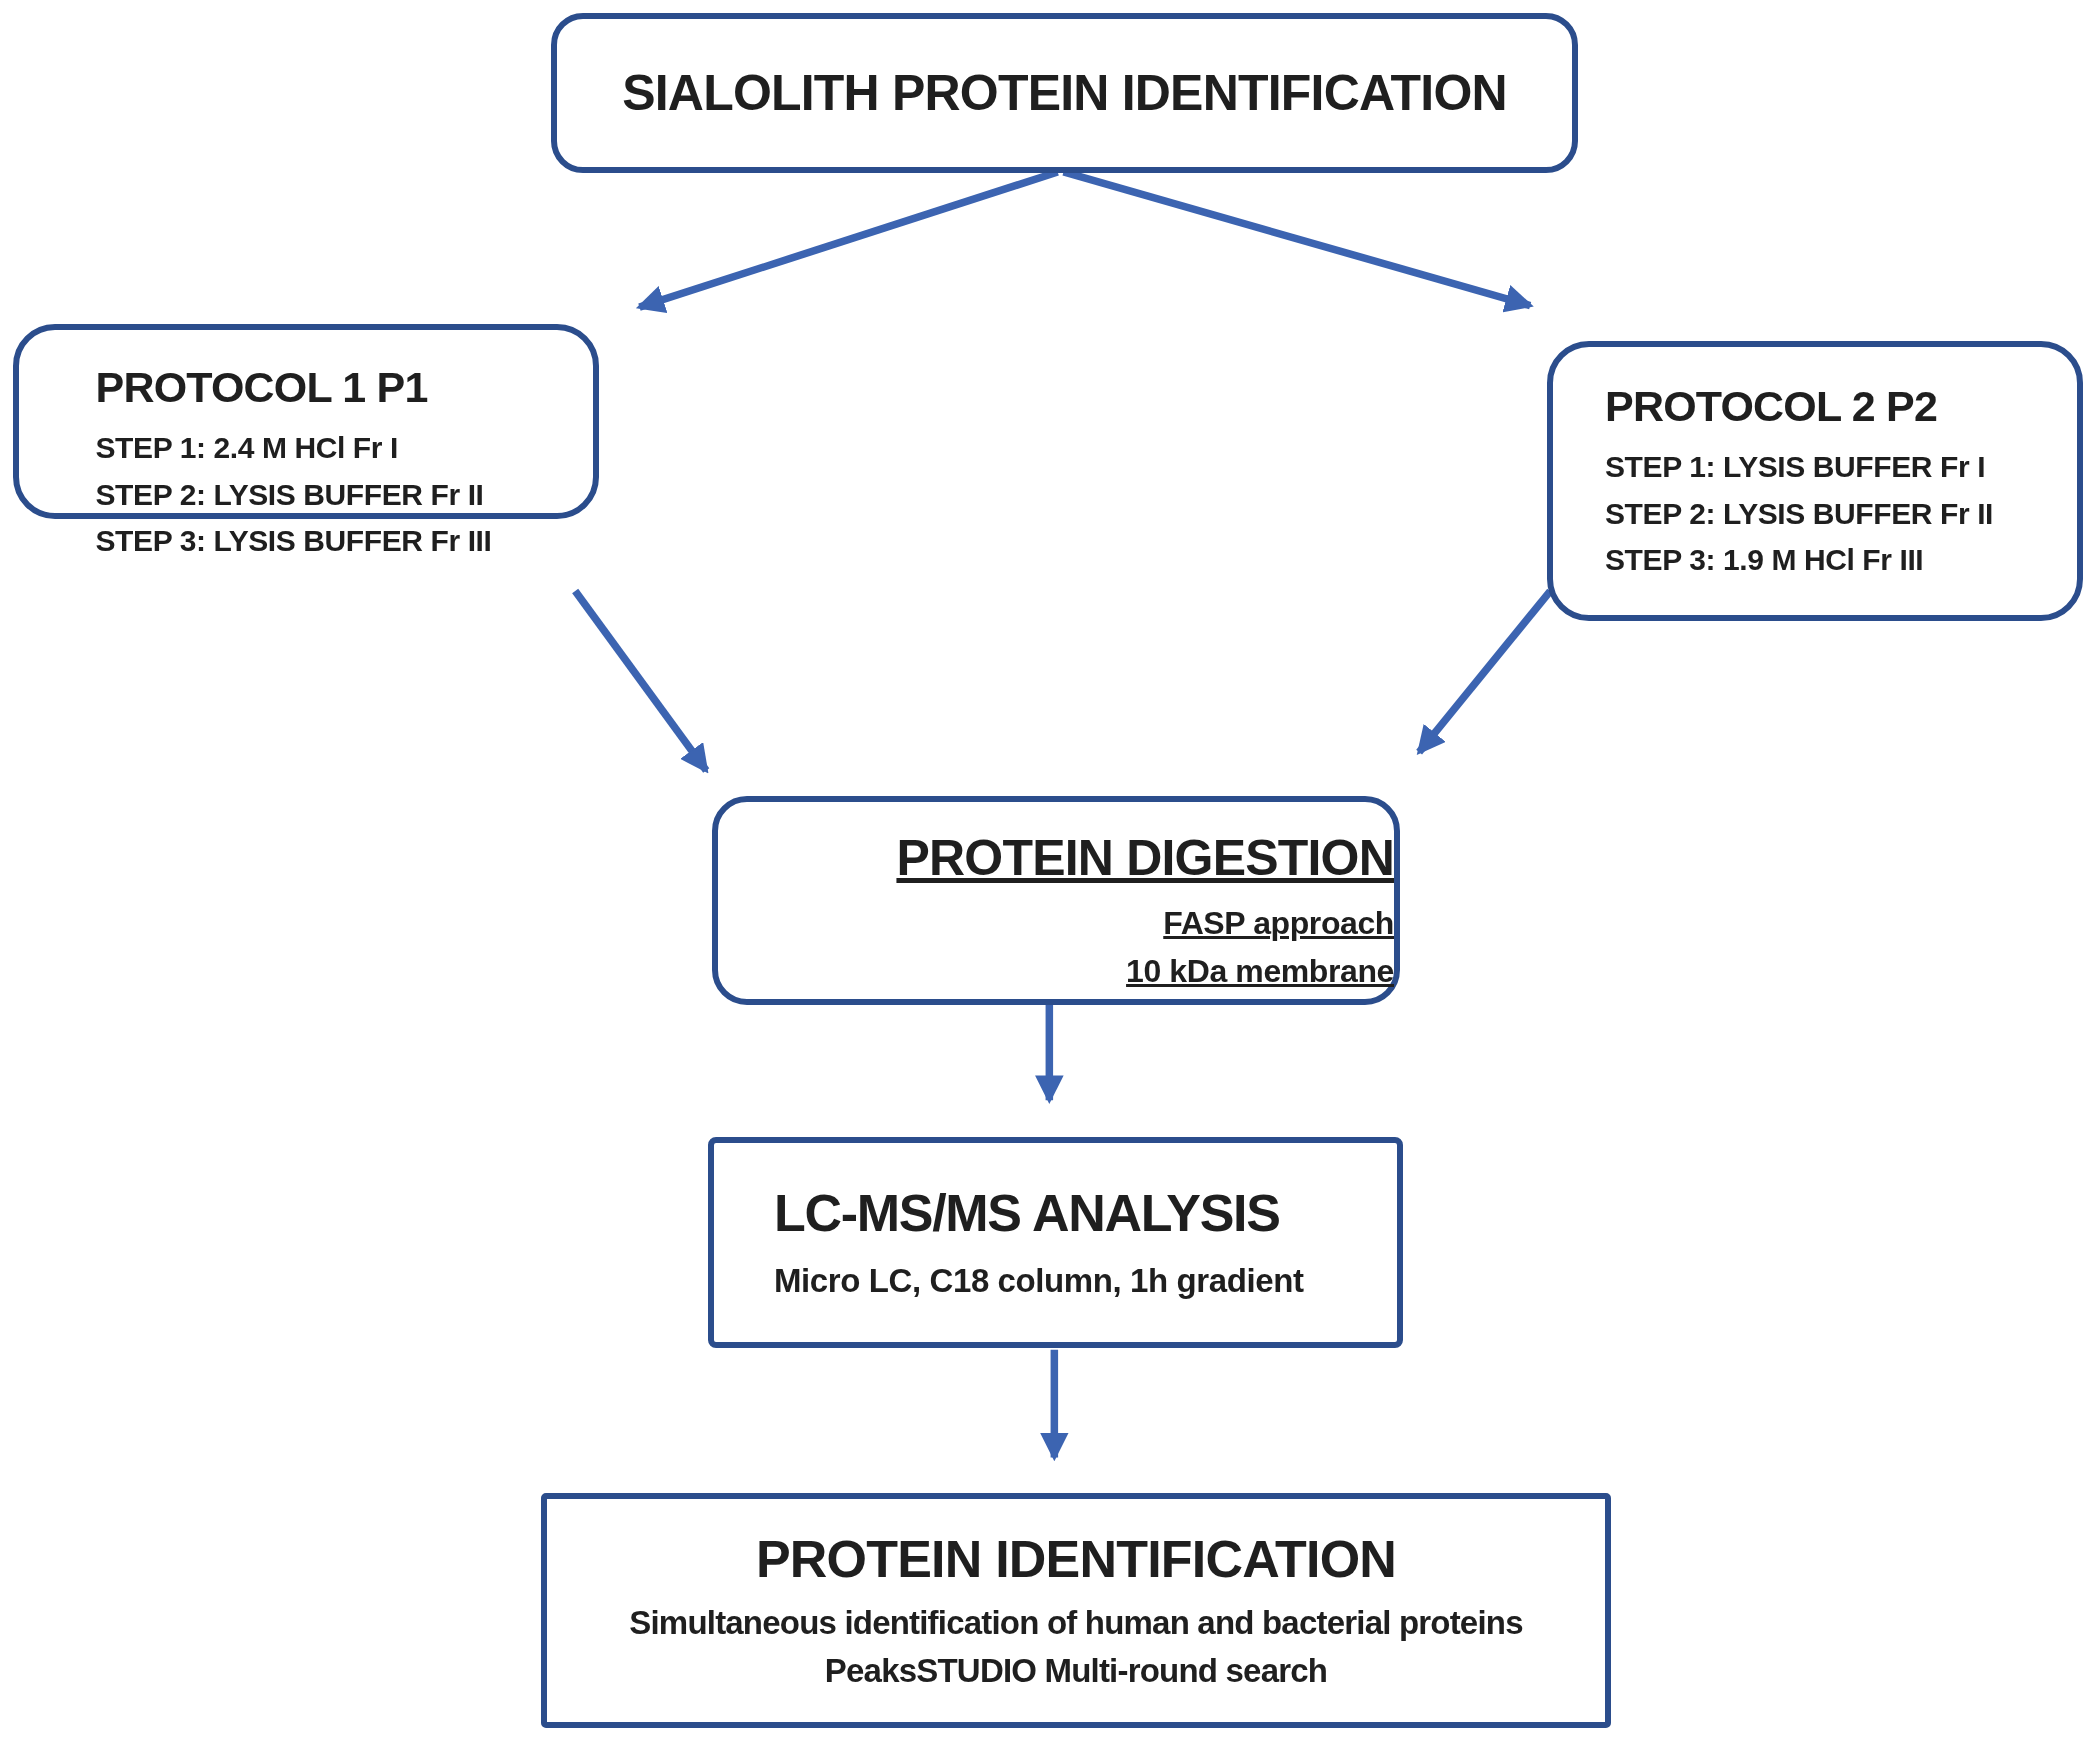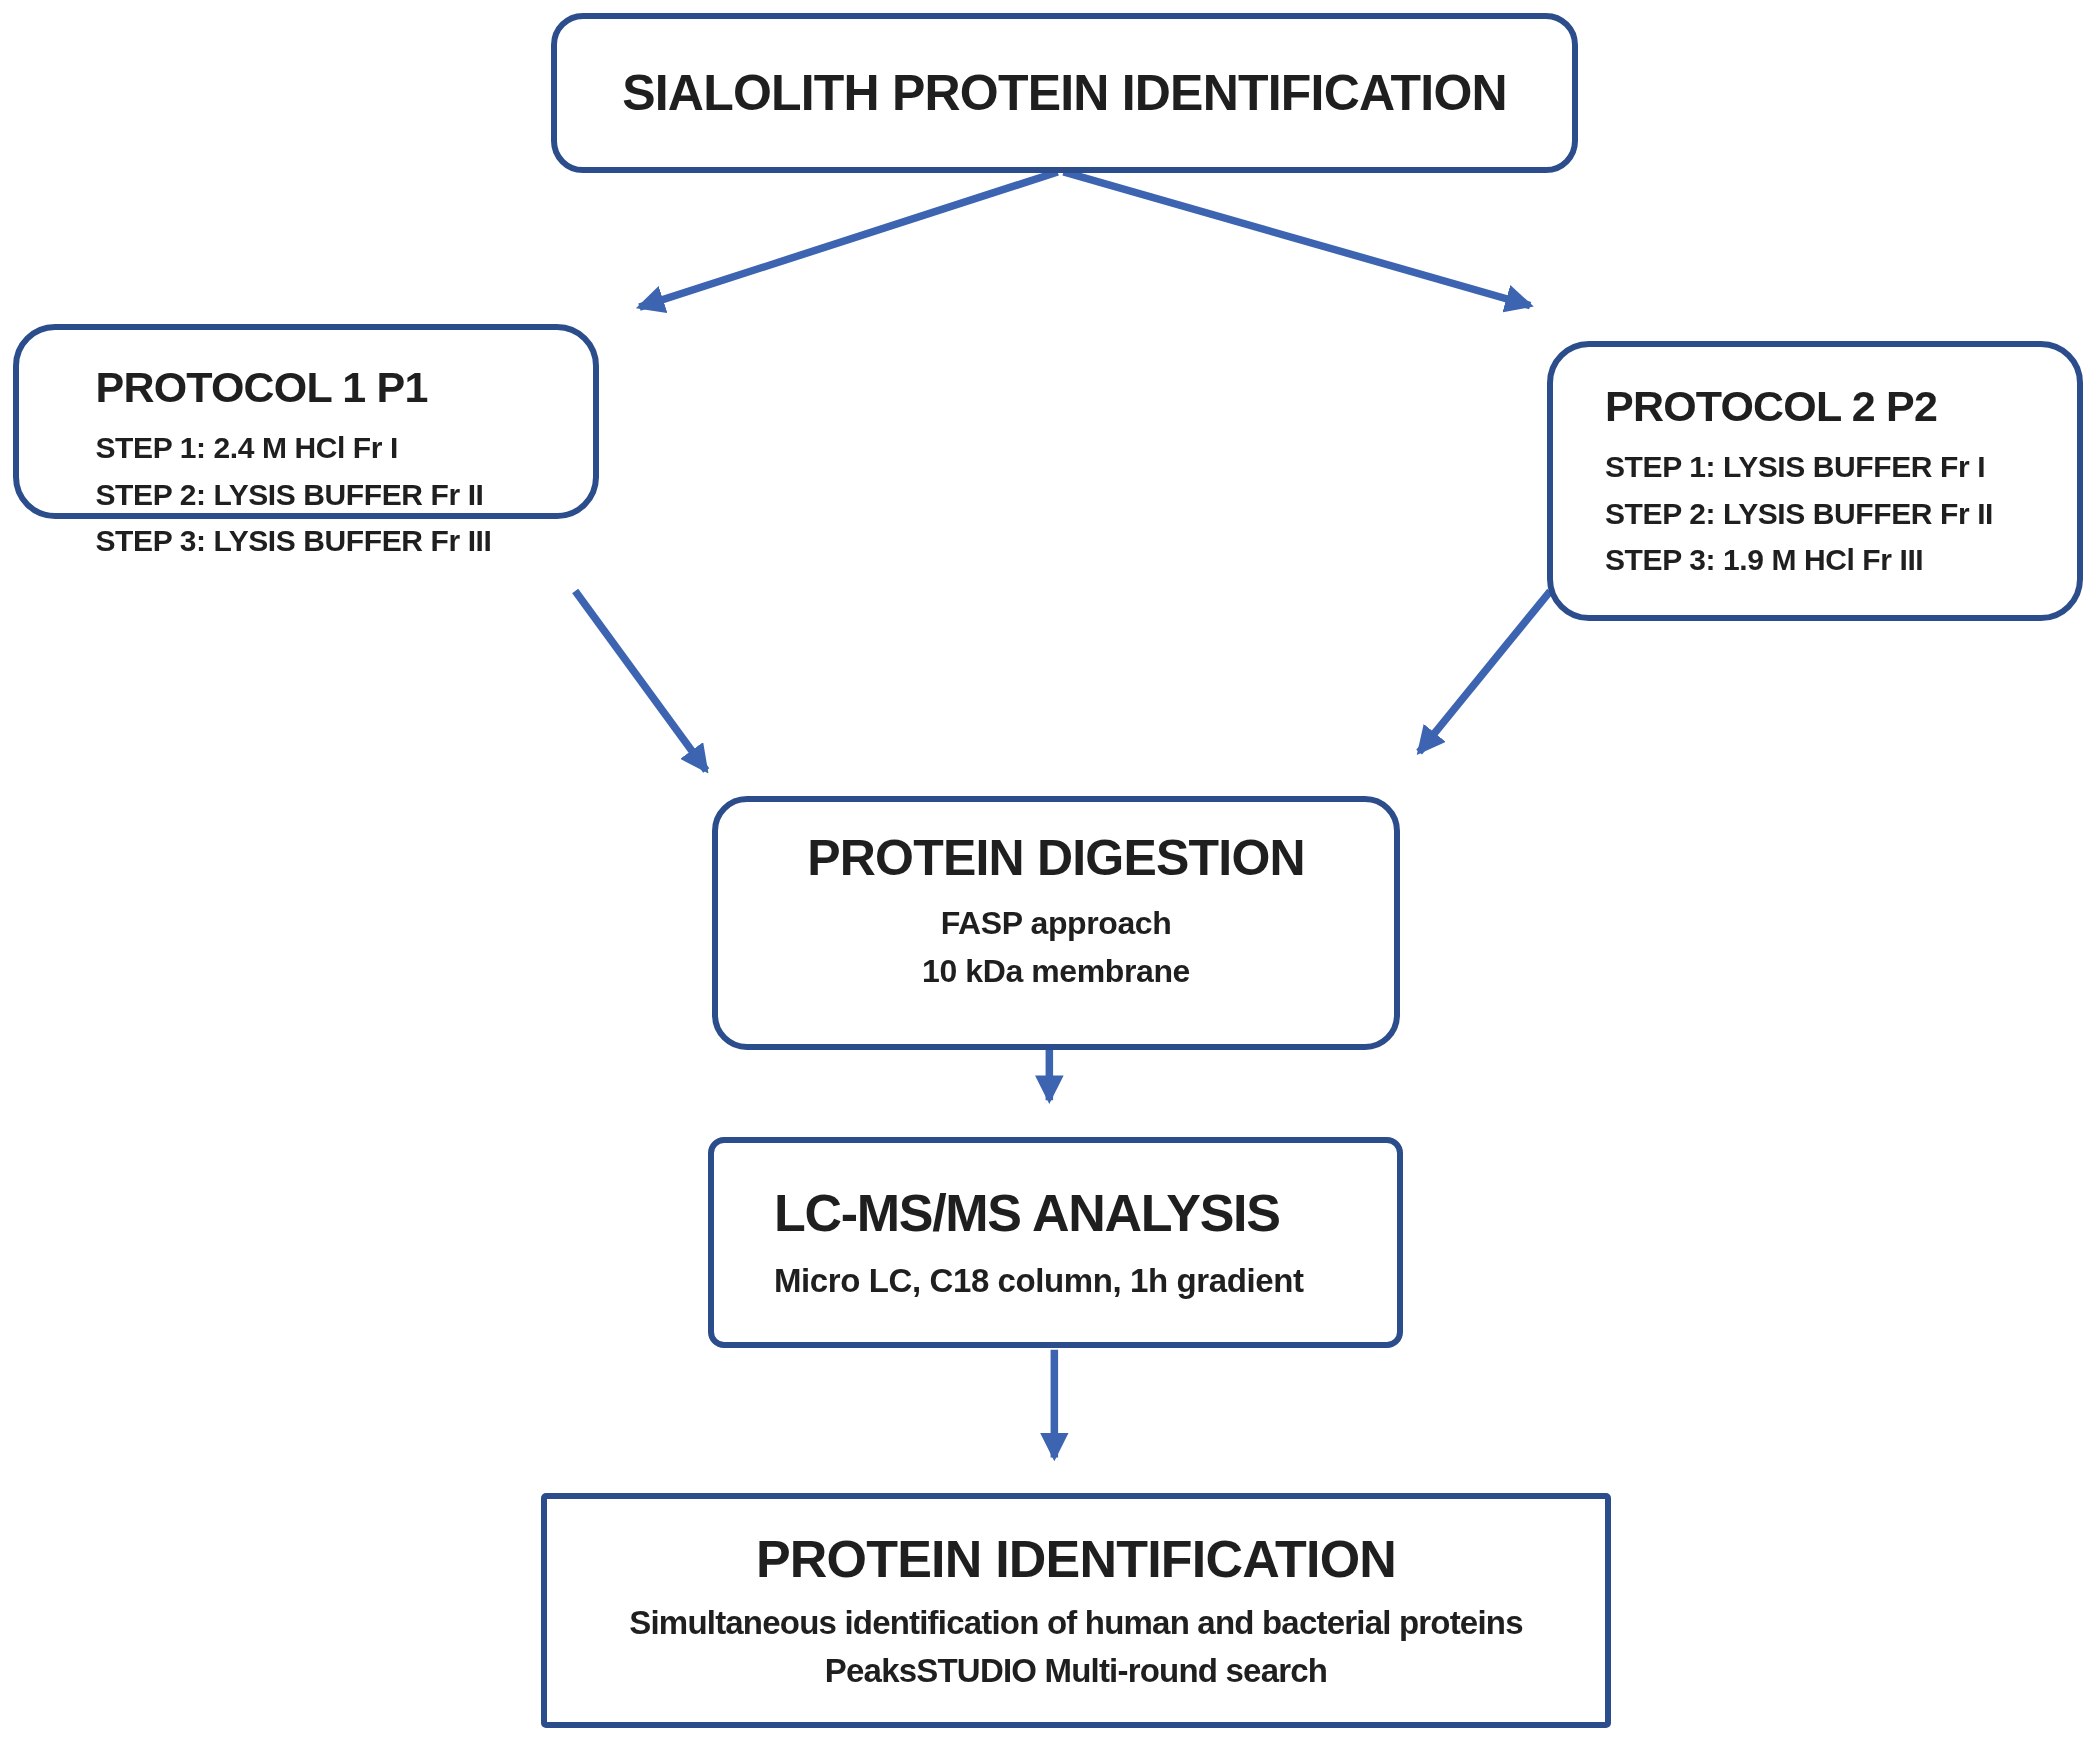--- a/index.html
+++ b/index.html
@@ -30,24 +30,24 @@
   .title-box{
     left:551px;top:12.5px;width:1027px;height:160px;
     border-radius:32px;
     display:flex;align-items:center;justify-content:center;
   }
   .title-box .bt{font-size:50px;letter-spacing:-0.8px;white-space:nowrap;}
   .proto1{left:12.5px;top:324px;width:586px;height:195px;border-radius:42px;padding:33px 11.7px 0 77px;}
   .proto2{left:1547px;top:313px;width:536px;height:280px;border-radius:42px;padding:35px 8.3px 0 52px;margin-top:28px;}
   .proto-title{font-size:43px;letter-spacing:-0.8px;margin-bottom:13.4px;white-space:nowrap;}
   .step{font-size:30px;line-height:1.55;letter-spacing:-0.4px;white-space:nowrap;}
-  .digestion{left:712px;top:796px;width:688px;height:254px;border-radius:35px;text-align:center;padding-top:27px;}
+  .digestion{left:712px;top:796px;width:688px;height:209px;border-radius:35px;text-align:right;padding-top:27px;text-decoration:underline;}
   .digestion .bt{font-size:50px;letter-spacing:-0.8px;margin-bottom:11.7px;}
   .bline{font-size:32px;line-height:1.5;letter-spacing:-0.4px;white-space:nowrap;}
-  .lcms{left:708px;top:1137px;width:695px;height:211px;border-radius:16px;padding:40px 8.3px 0 60px;}
+  .lcms{left:708px;top:1137px;width:695px;height:211px;border-radius:8px;padding:40px 8.3px 0 60px;}
   .lcms .bt{font-size:52px;letter-spacing:-1.3px;margin-bottom:13.4px;white-space:nowrap;}
   .lcms .bline{font-size:33px;}
   .ident{left:541px;top:1493px;width:1070px;height:235px;border-radius:5px;text-align:center;padding-top:30px;}
   .ident .bt{font-size:52px;letter-spacing:-0.8px;margin-bottom:10px;}
   .ident .bline{font-size:33px;letter-spacing:-0.8px;line-height:1.45;}
 </style>
 </head>
 <body>
 
 <div class="canvas">

